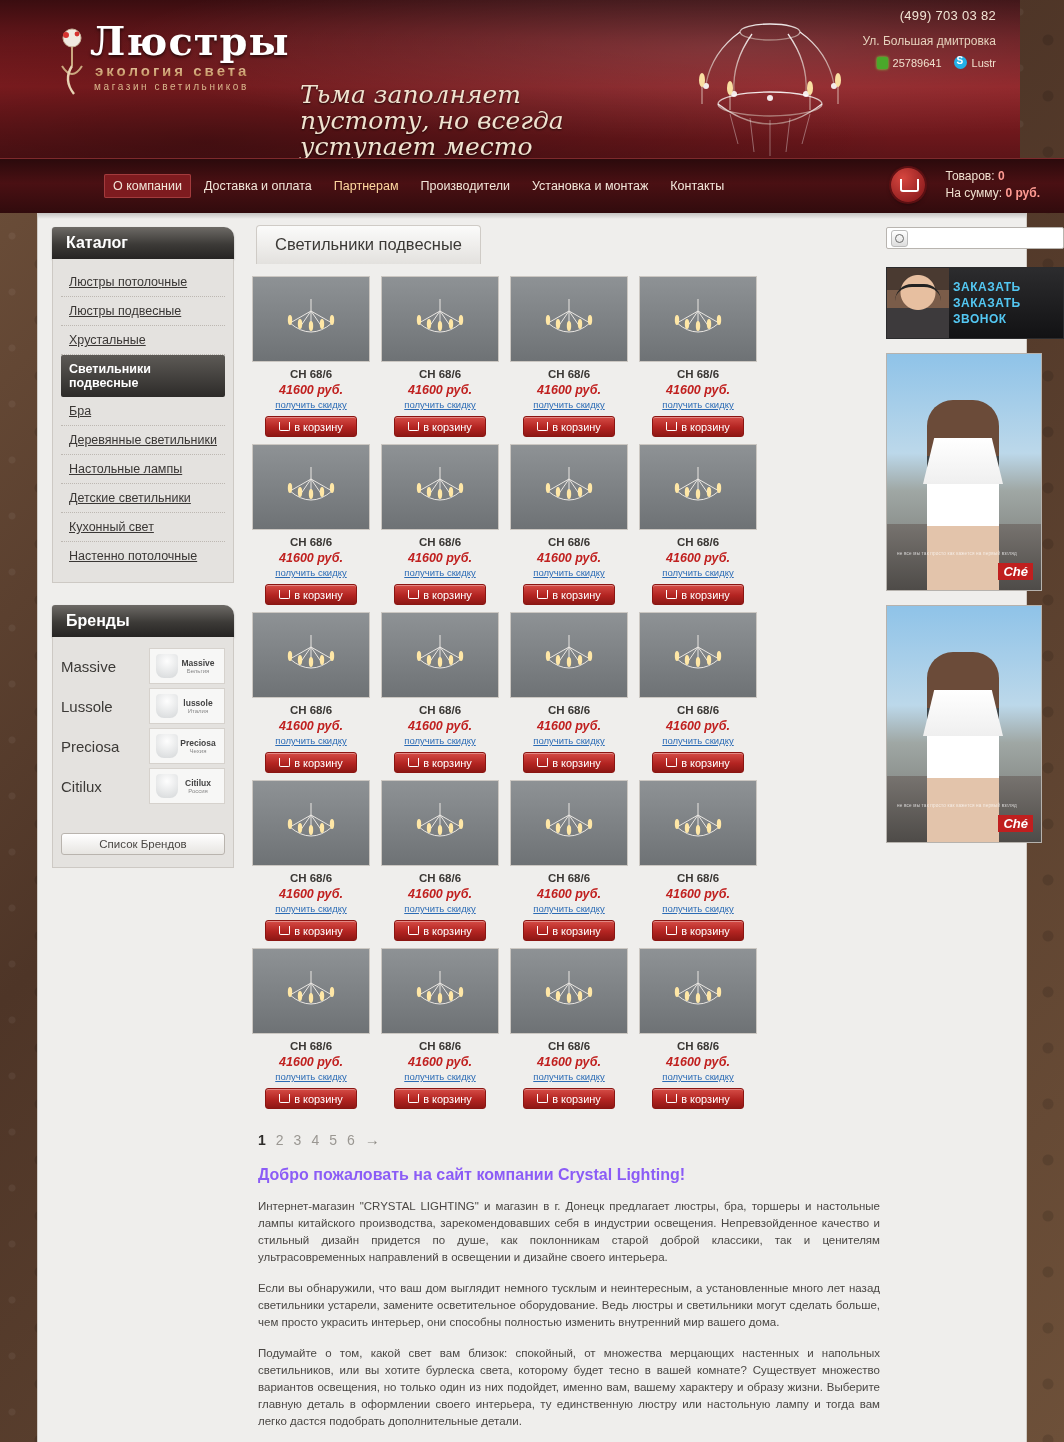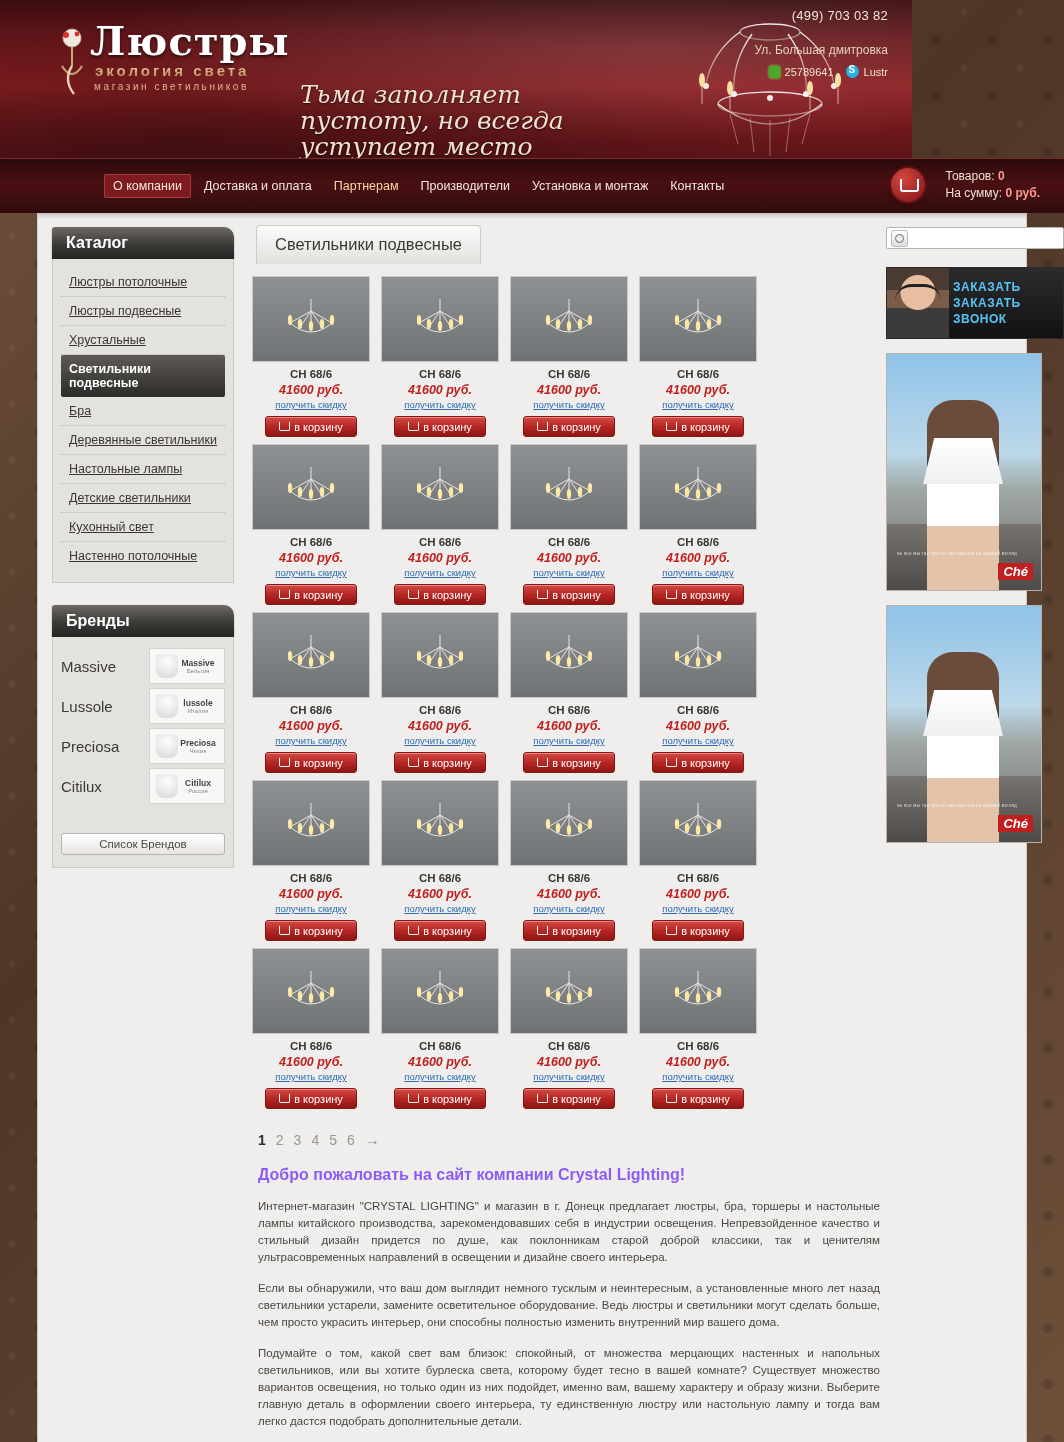--- a/index.html
+++ b/index.html
@@ -12,21 +12,21 @@
       radial-gradient(circle at 12px 12px, rgba(255,255,255,0.05) 3px, transparent 4px),
       radial-gradient(circle at 40px 40px, rgba(0,0,0,0.12) 5px, transparent 6px),
       linear-gradient(135deg,#70523c 0%,#4e3527 40%,#6d5039 100%);
     background-size: 56px 56px, 56px 56px, 100% 100%;
     overflow:hidden;
   }
   .page { width:1064px; position:relative; }
 
   
   .header {
-    position:relative; height:158px; width:912px;
+    position:relative; height:158px; width:1020px;
     background:linear-gradient(180deg,#3a0d10 0%,#65161a 25%,#8d1f23 55%,#5d1418 100%);
     overflow:hidden;
   }
   .header:before{
     content:""; position:absolute; inset:0;
     background:
       radial-gradient(ellipse at 72% 30%, rgba(255,255,255,0.13), transparent 60%),
       radial-gradient(ellipse at 20% 90%, rgba(0,0,0,0.35), transparent 60%);
   }
   .logo { position:absolute; left:52px; top:20px; width:260px; height:100px; }
@@ -47,21 +47,21 @@
   }
   .slogan {
     position:absolute; left:300px; top:82px; width:330px;
     font-family:"DejaVu Serif", serif; font-style:italic;
     color:#f0e2cf; font-size:25px; line-height:26px;
     text-shadow:0 1px 2px rgba(0,0,0,.7);
   }
   .chandelier { position:absolute; left:620px; top:-6px; width:300px; height:170px; }
   .contacts { position:absolute; right:24px; top:8px; text-align:right; color:#f2e4d4; font-size:12px; }
   .contacts .phone { font-size:13px; letter-spacing:.3px; }
-  .contacts .addr { margin-top:20px; font-size:12px; color:#e6d2bd;}
+  .contacts .addr { margin-top:11px; font-size:12px; color:#e6d2bd;}
   .messengers { margin-top:8px; display:flex; justify-content:flex-end; gap:12px; align-items:center;}
   .mess { display:flex; align-items:center; gap:5px; font-size:11px; color:#f0e0cd;}
   .icq-ico{ width:11px; height:12px; background:#4aa82a; border-radius:2px; box-shadow:0 0 3px #7cff4a;}
   .skype-ico{ width:13px; height:13px; border-radius:50%; background:#23b1e8; position:relative;}
   .skype-ico:after{ content:"S"; position:absolute; left:3px; top:-1px; color:#fff; font-size:10px; font-weight:bold;}
 
   
   .navbar {
     position:relative; height:55px; width:1064px;
     background:linear-gradient(180deg,#2b0a0c 0%,#4a1013 45%,#310b0d 100%);

